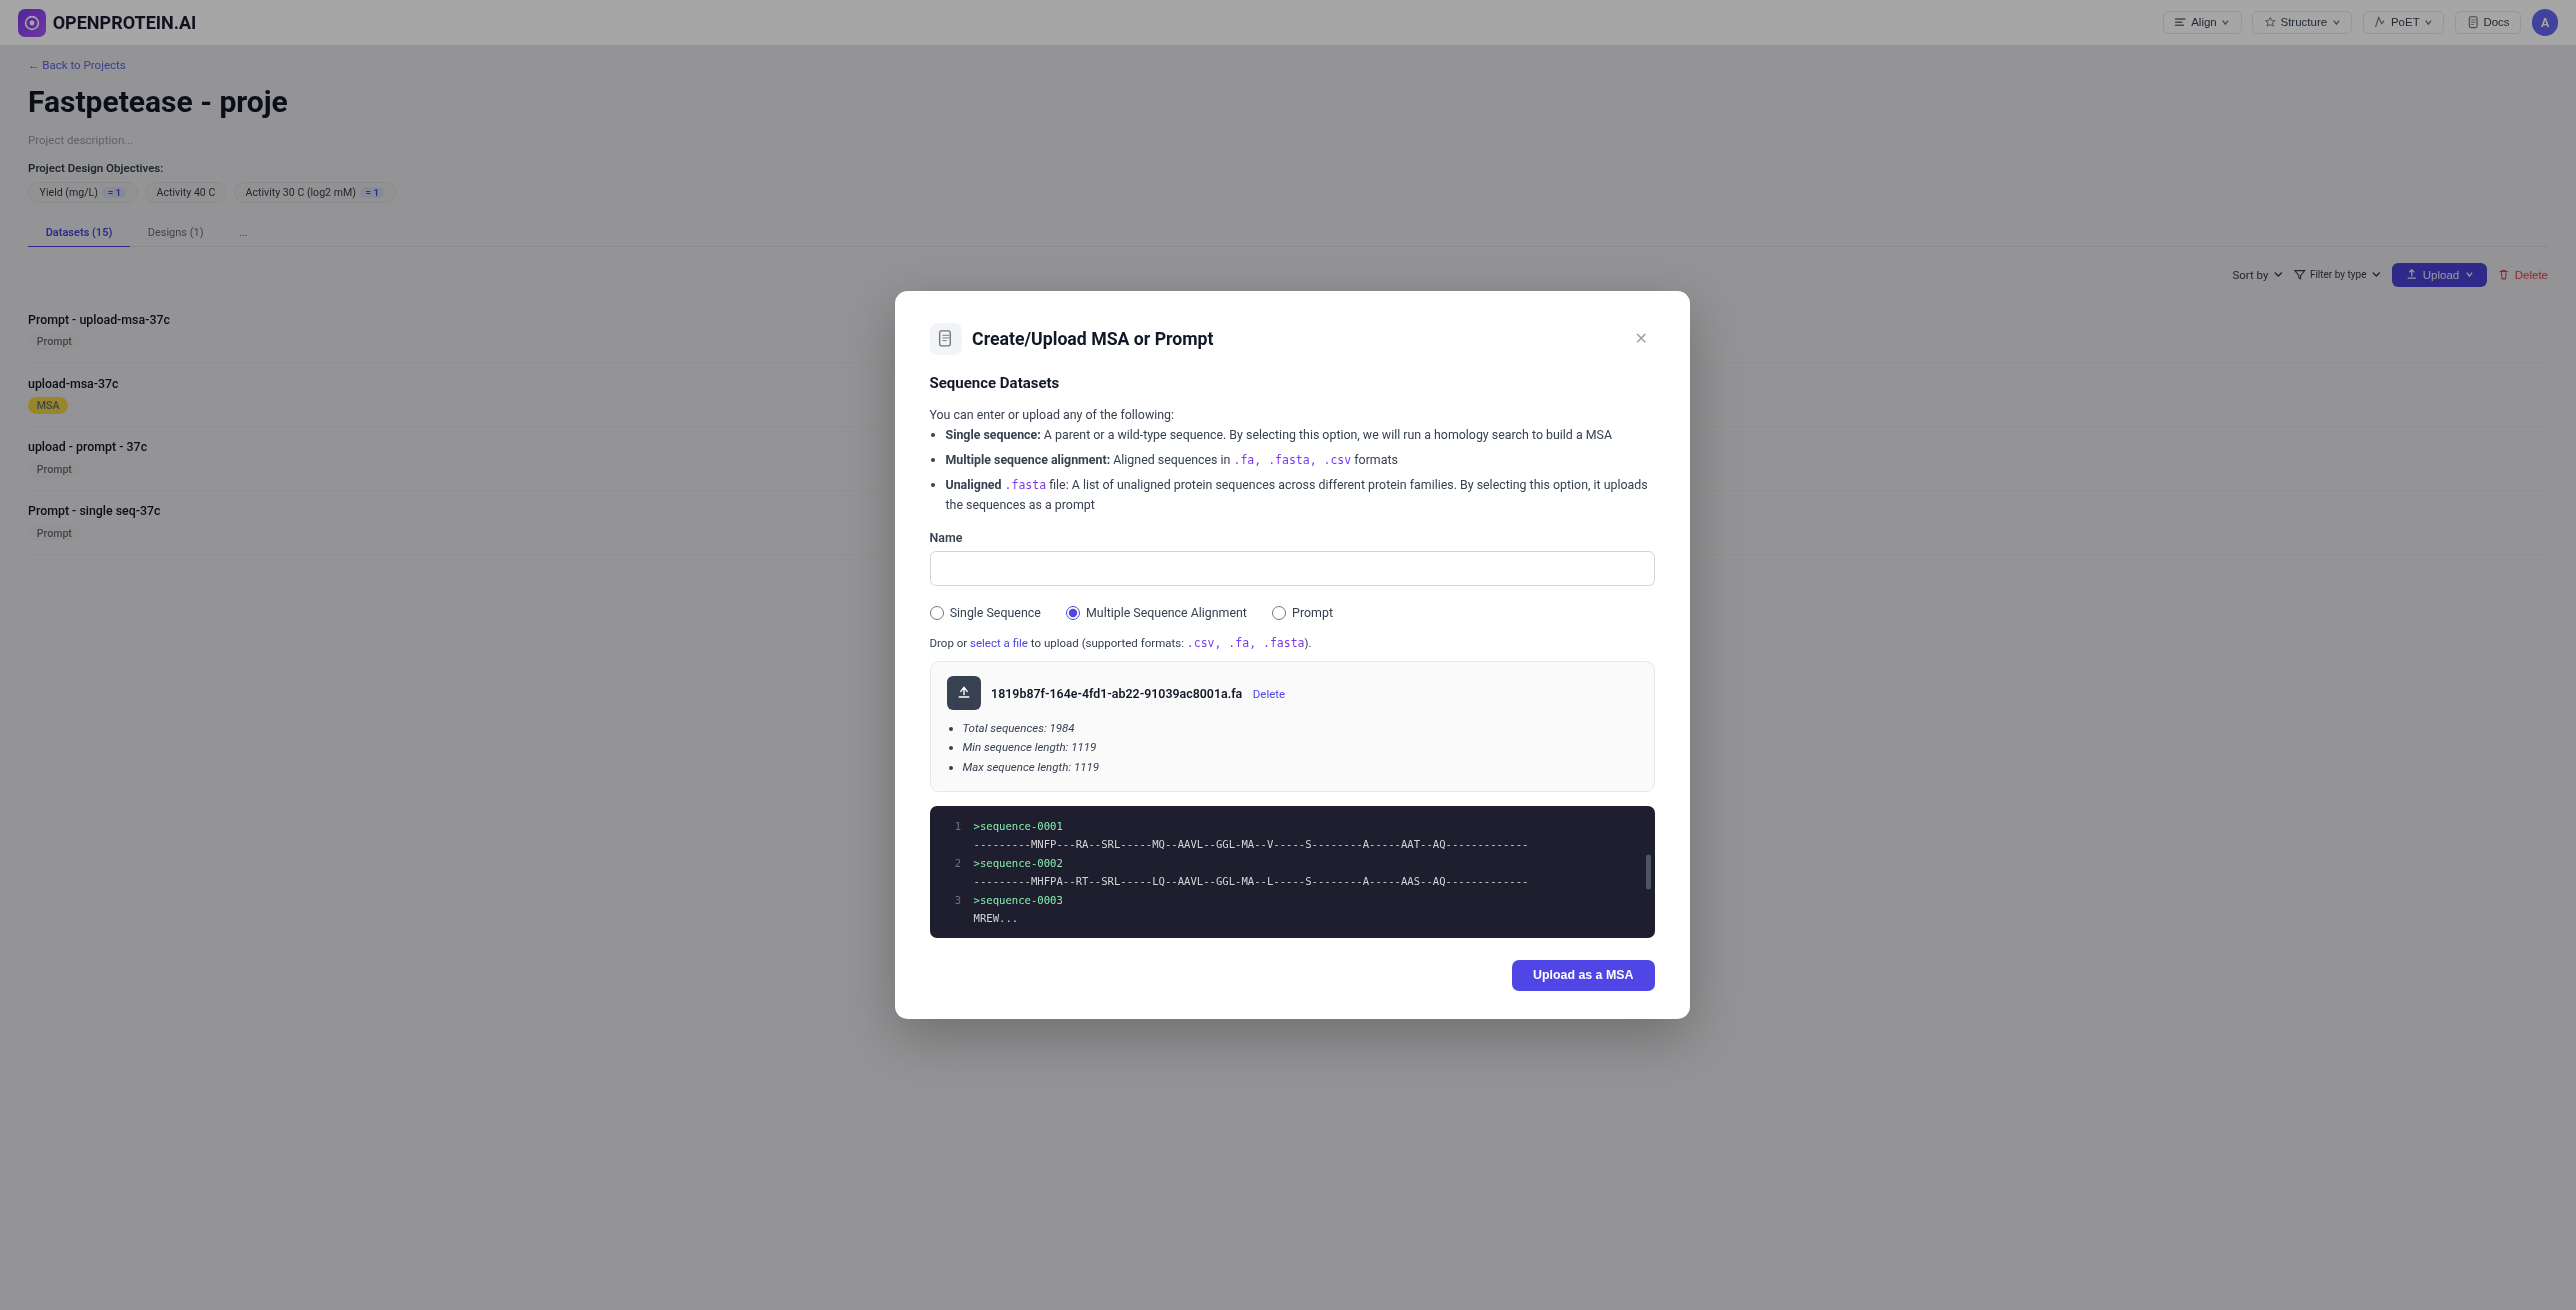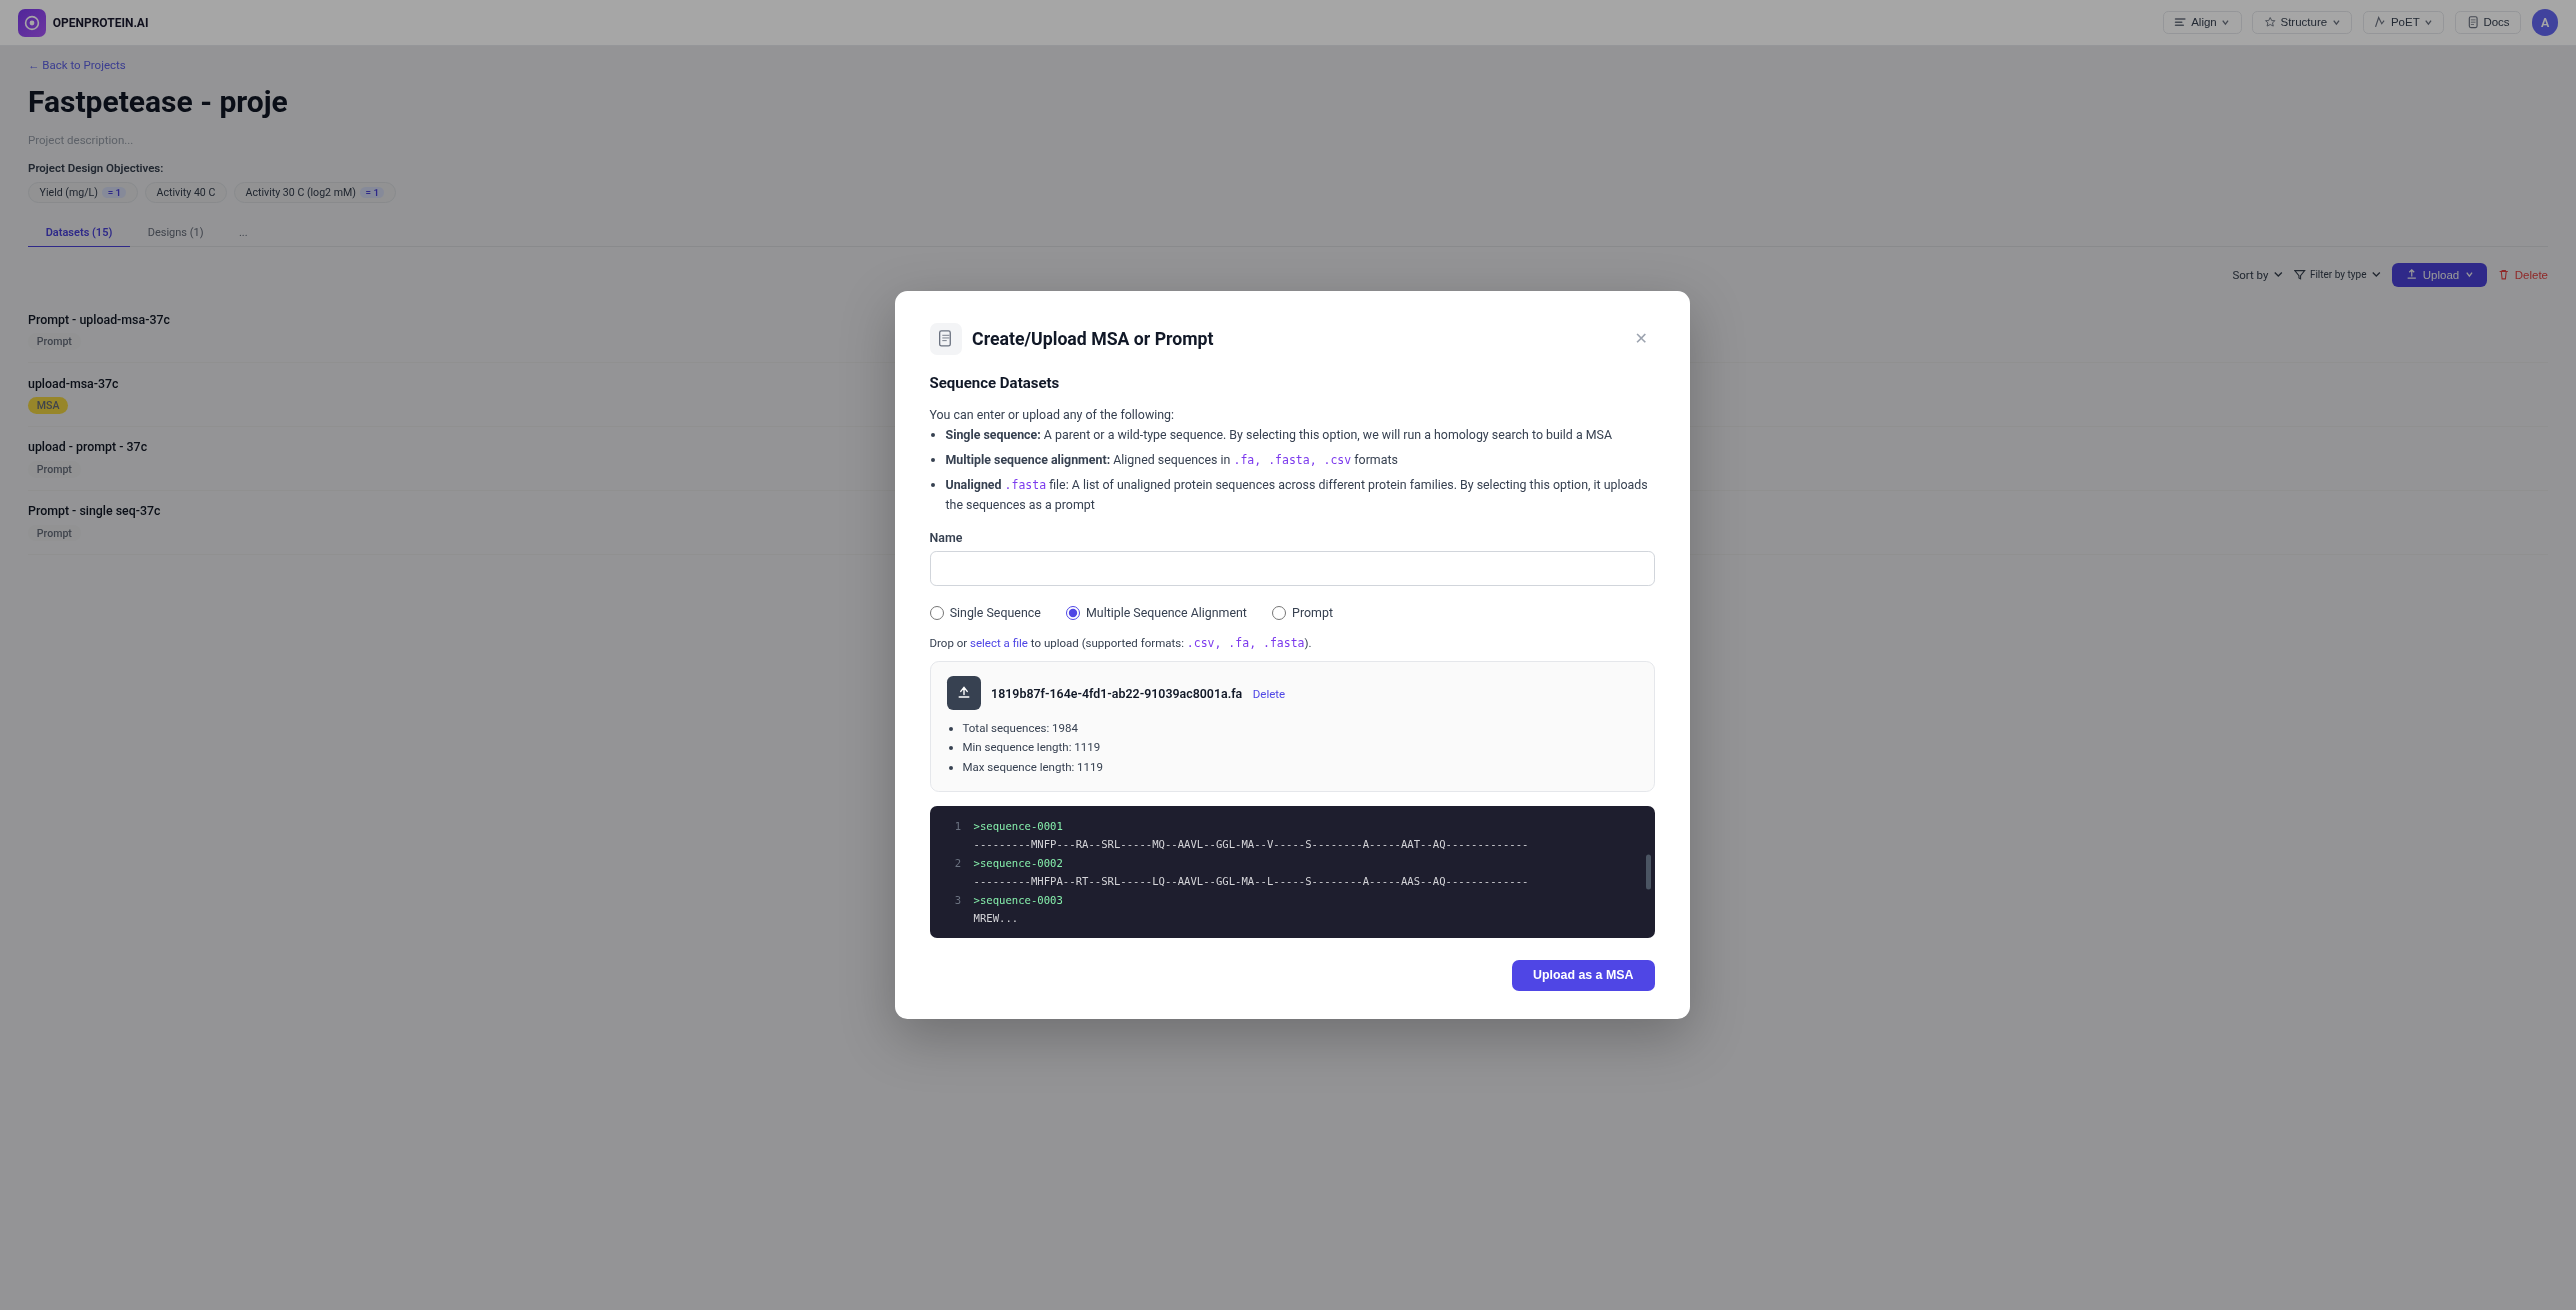--- a/index.html
+++ b/index.html
@@ -14,21 +14,21 @@
     .topnav {
       position: fixed; top: 0; left: 0; right: 0; height: 46px;
       background: #fff;
       border-bottom: 0.9px solid #e5e7eb;
       display: flex; align-items: center; padding: 0 17.7px;
       z-index: 10;
       gap: 10.6px;
     }
     .logo {
       display: flex; align-items: center; gap: 7px;
-      font-weight: 700; font-size: 12px; color: #1a1a2e;
+      font-weight: 700; font-size: 18px; color: #1a1a2e;
     }
     .logo-icon {
       width: 28px; height: 28px;
       background: linear-gradient(135deg, #7c3aed, #a855f7);
       border-radius: 7px;
       display: flex; align-items: center; justify-content: center;
       color: #fff; font-size: 12.4px; font-weight: bold;
     }
     .nav-spacer { flex: 1; }
     .nav-btn {
@@ -217,21 +217,21 @@
       display: flex; align-items: center; justify-content: center;
       color: #fff; font-size: 14px;
     }
     .file-name {
       font-size: 12.4px; font-weight: 600; color: #111827;
     }
     .file-delete-link {
       color: #4f46e5; font-size: 11.5px; cursor: pointer; text-decoration: none; margin-left: 7px;
     }
     .file-stats { font-size: 11.5px; color: #374151; line-height: 1.7; }
-    .file-stats ul { padding-left: 16px; }
+    .file-stats ul { padding-left: 16px; font-style: italic; }
 
     
     .seq-preview {
       background: #1e1e2e; border-radius: 7px;
       padding: 12.4px 14px;
       font-family: monospace; font-size: 10.6px; color: #d4d4d8;
       max-height: 132px; overflow-y: auto;
       margin-bottom: 16px;
       position: relative;
     }

